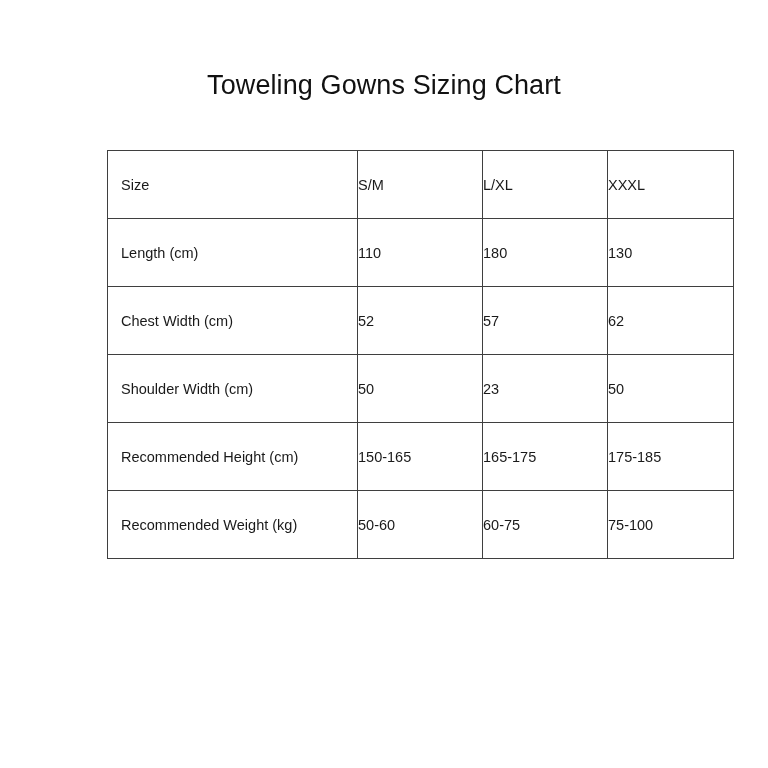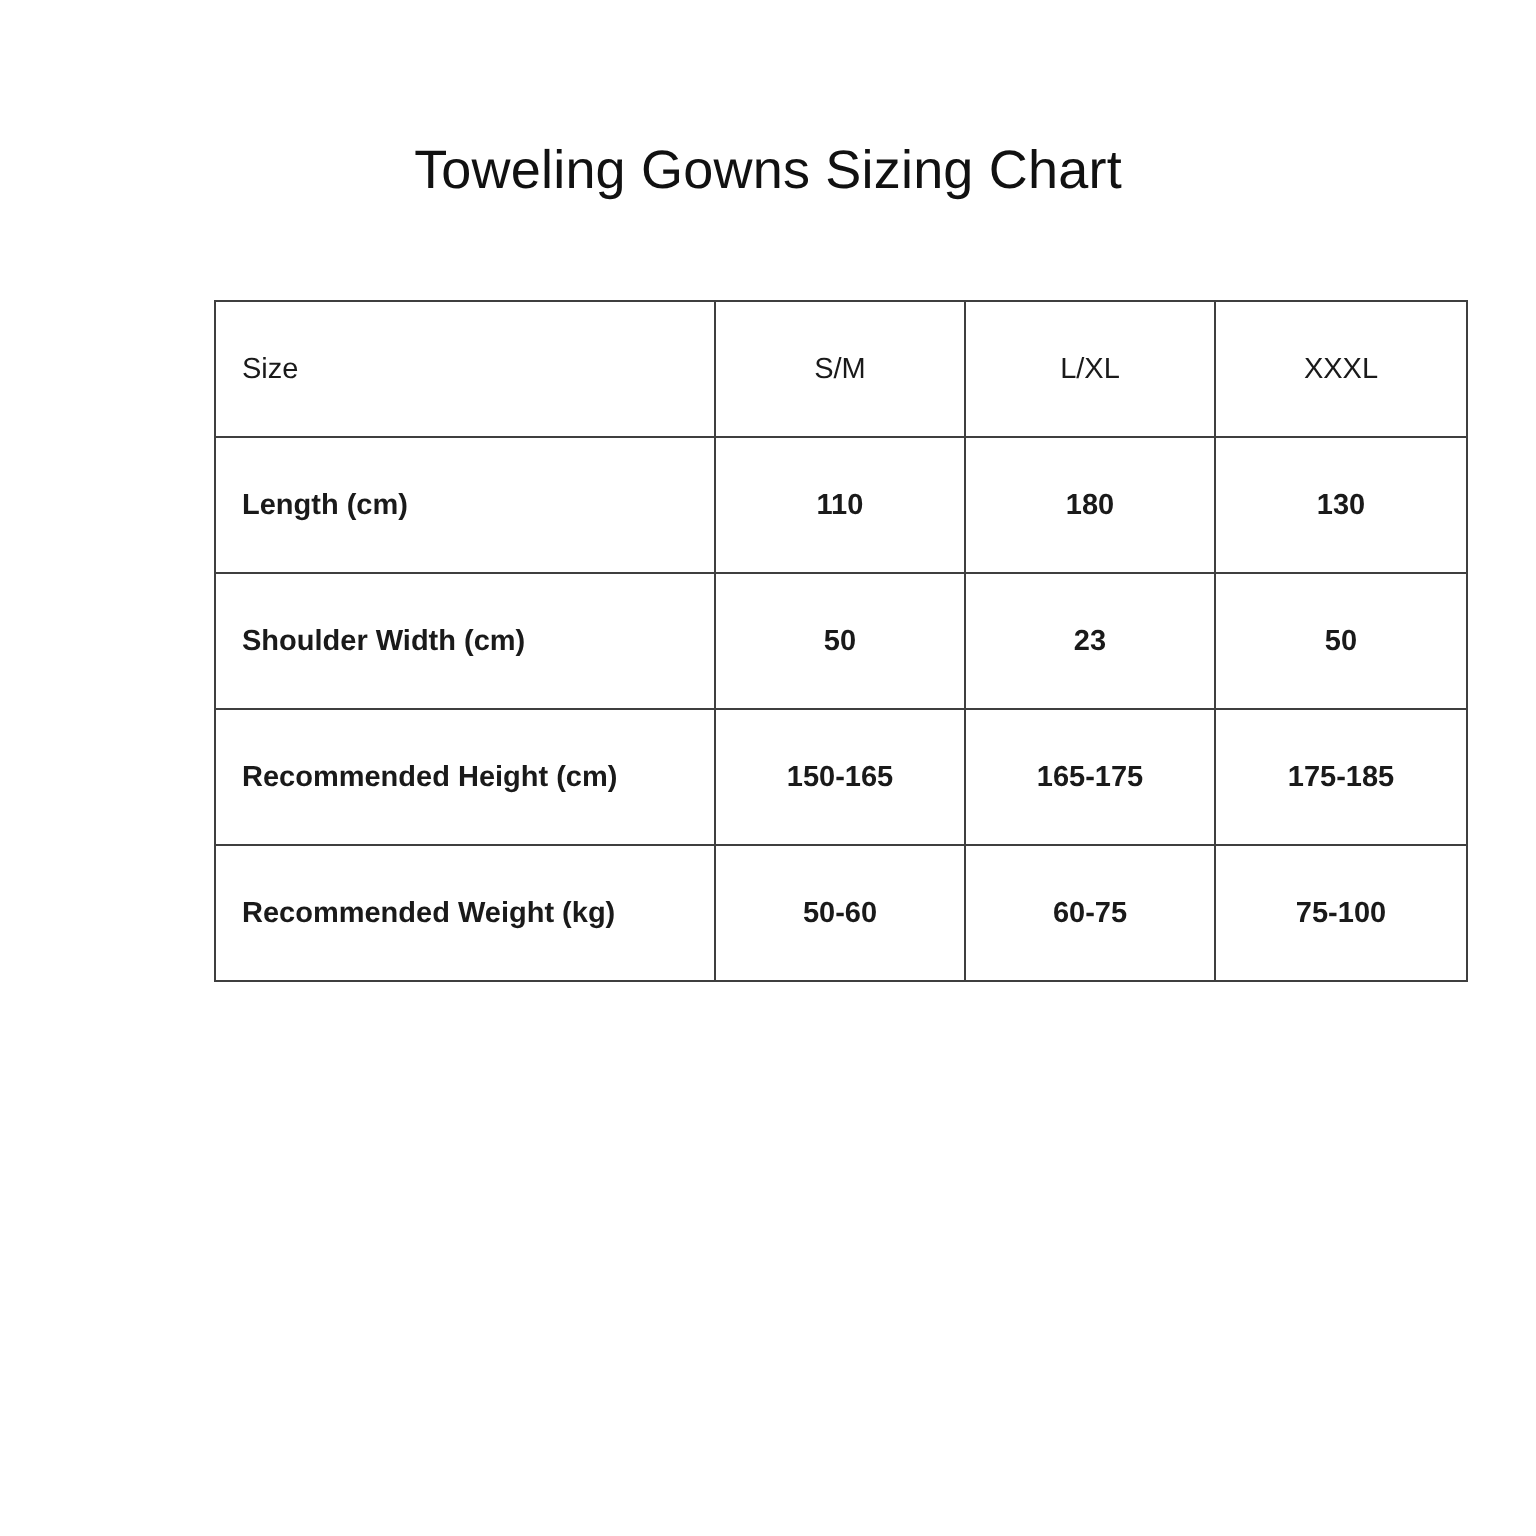--- a/index.html
+++ b/index.html
@@ -53,35 +53,35 @@
 
   table.sizing-table col.col-label { width: 250px; }
   table.sizing-table col.col-size  { width: 125px; }
   table.sizing-table col.col-size-last { width: 126px; }
 
   table.sizing-table th,
   table.sizing-table td {
     border: 1px solid #3f3f3f;
     height: 67px;
     padding: 0;
-    font-weight: 700;
+    font-weight: 400;
     font-size: 14.5px;
     line-height: 18px;
     color: #1a1a1a;
     vertical-align: middle;
   }
 
   table.sizing-table .cell-label {
     text-align: left;
     padding-left: 13px;
     padding-right: 8px;
   }
 
   table.sizing-table .cell-value {
-    text-align: center;
+    text-align: left;
   }
 
   table.sizing-table tr.header-row th {
     font-weight: 400;
   }
 </style>
 </head>
 <body>
 
 <div class="page">
@@ -105,20 +105,26 @@
         </tr>
       </thead>
       <tbody>
         <tr>
           <td class="cell-label">Length (cm)</td>
           <td class="cell-value">110</td>
           <td class="cell-value">180</td>
           <td class="cell-value">130</td>
         </tr>
         <tr>
+          <td class="cell-label">Chest Width (cm)</td>
+          <td class="cell-value">52</td>
+          <td class="cell-value">57</td>
+          <td class="cell-value">62</td>
+        </tr>
+        <tr>
           <td class="cell-label">Shoulder Width (cm)</td>
           <td class="cell-value">50</td>
           <td class="cell-value">23</td>
           <td class="cell-value">50</td>
         </tr>
         <tr>
           <td class="cell-label">Recommended Height (cm)</td>
           <td class="cell-value">150-165</td>
           <td class="cell-value">165-175</td>
           <td class="cell-value">175-185</td>

